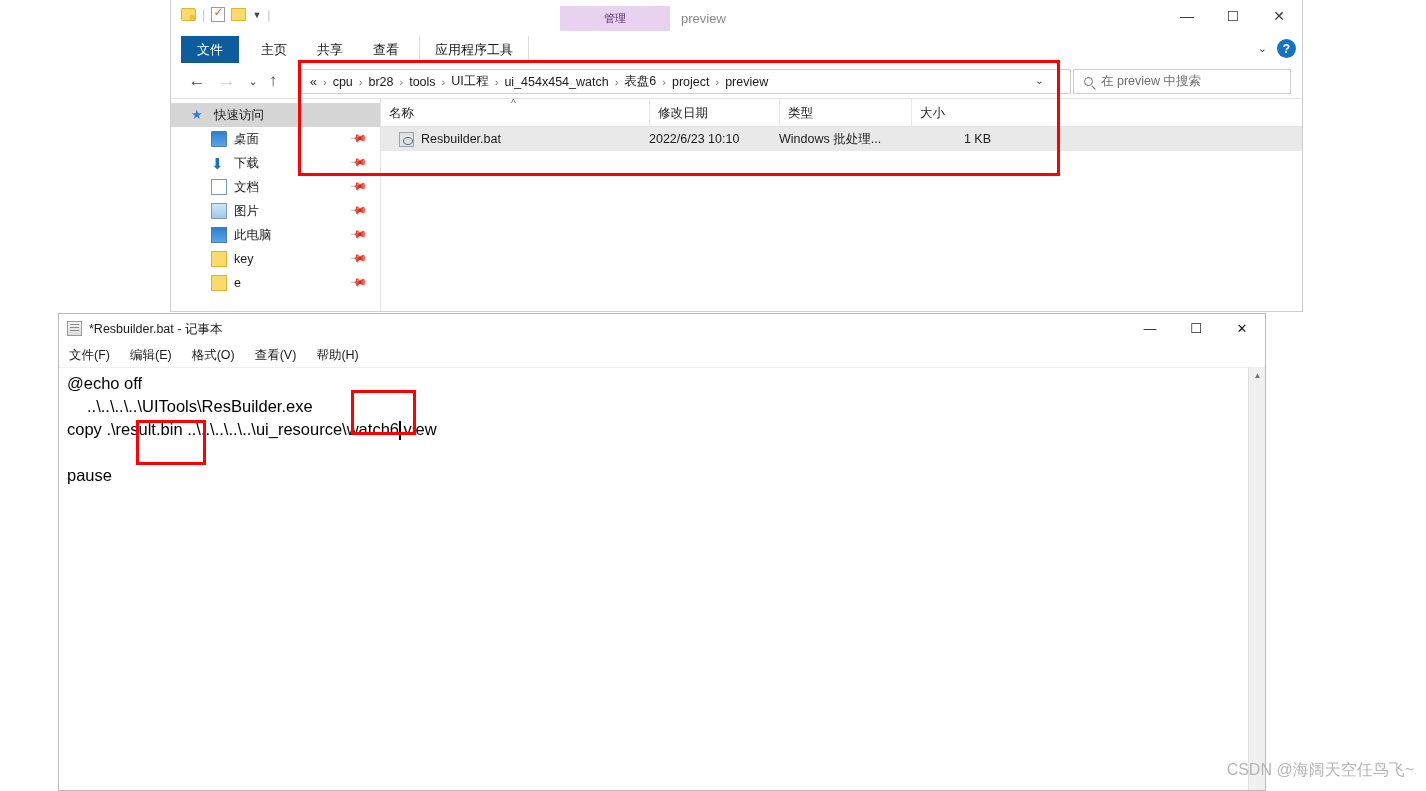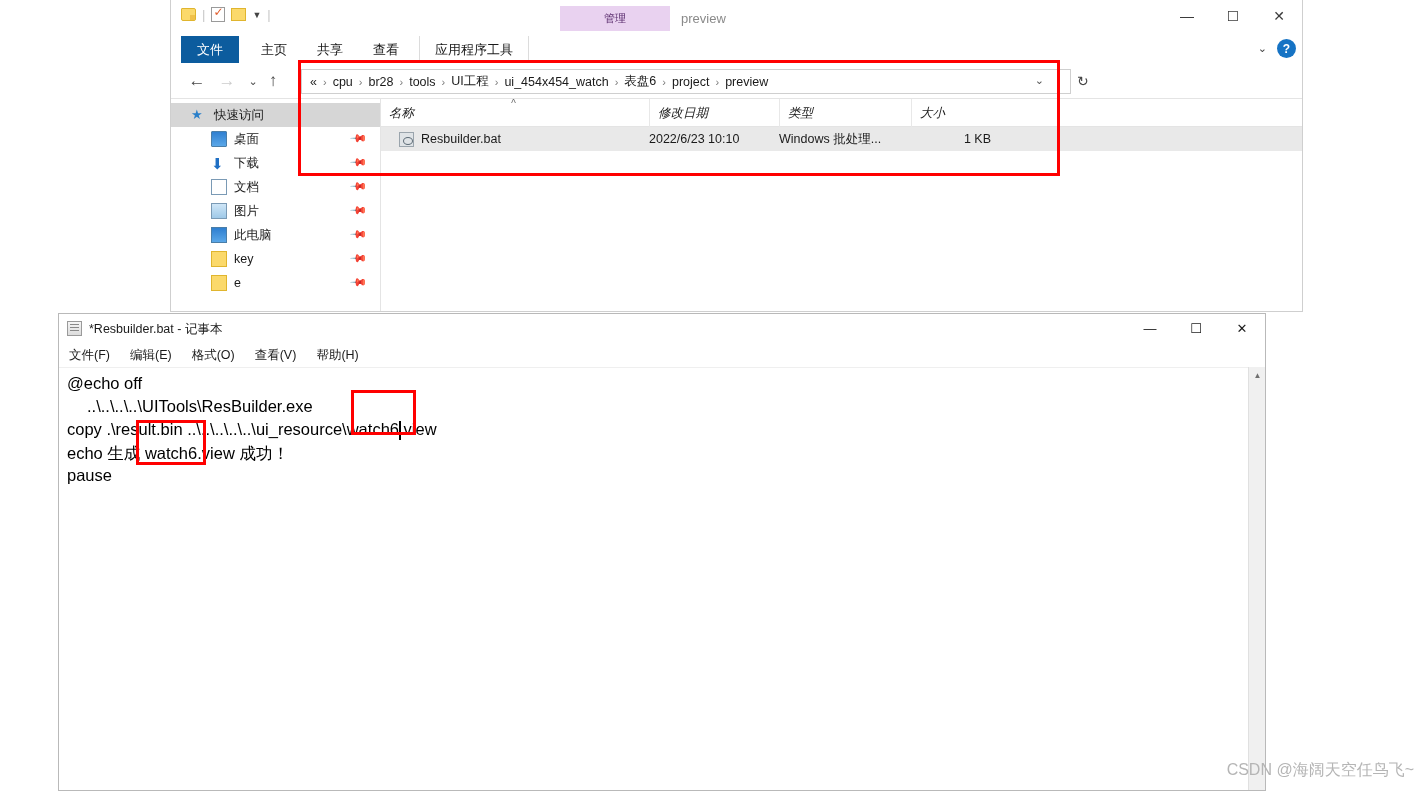--- a/index.html
+++ b/index.html
@@ -99,21 +99,21 @@
   .ico-star{ color:#2a7fc9; font-size:13px; }
   .ico-desktop{ background:linear-gradient(#2f7fd0,#5aa7e8); border:1px solid #4a7ea8; border-radius:1px;}
   .ico-down{ color:#1f6fc4; font-size:15px; }
   .ico-docs{ background:#fff;border:1px solid #7a9ab5; }
   .ico-pics{ background:linear-gradient(#cfe6f7,#9fc9e8); border:1px solid #7a9ab5;}
   .ico-pc{ background:linear-gradient(#2f7fd0,#5aa7e8); border:1px solid #4a7ea8;}
   .ico-fold{ background:#fbd96b;border:1px solid #e0b52e;}
   .pin { position:absolute; right:14px; top:5px; color:#8f8f8f; font-size:11px; transform:rotate(45deg); }
 
   .ex-filelist { flex:1; position:relative; background:#fff; }
-  .col-head { height:28px; border-bottom:1px solid #e4e4e4; position:relative; background:#fff;font-style:italic; }
+  .col-head { height:28px; border-bottom:1px solid #e4e4e4; position:relative; background:#fff; }
   .colh { position:absolute; top:0; height:28px; display:flex; align-items:center;
           font-size:12.5px; color:#1a1a1a; border-left:1px solid #e8e8e8; padding-left:8px; }
   .colh.first { border-left:none; }
   .sortmark { position:absolute; left:130px; top:-1px; font-size:10px; color:#666; }
   .file-row { height:24px; display:flex; align-items:center; background:#e9e9e9; font-size:12.5px; color:#1a1a1a; position:relative;}
   .frc { position:absolute; display:flex; align-items:center; }
   .ico-bat { width:15px;height:15px;background:#dfe3e6;border:1px solid #9aa4ac; position:relative; display:inline-block; margin-right:7px;}
   .ico-bat:after{content:"";position:absolute;left:3px;top:4px;width:8px;height:6px;
                  border:1.4px solid #5d6b76;border-radius:50%;}
 
@@ -224,20 +224,24 @@
         <span class="crumbsep">›</span>
         <span>表盘6</span>
         <span class="crumbsep">›</span>
         <span>project</span>
         <span class="crumbsep">›</span>
         <span>preview</span>
         <span class="addr-caret">⌄</span>
       </div>
       <div class="addr-refresh">↻</div>
 
+      <div class="searchbox">
+        <span class="mag"></span>
+        <span>在 preview 中搜索</span>
+      </div>
     </div>
 
     <div class="ex-body">
 
       <div class="ex-sidebar">
         <div class="nav-item qa">
           <span class="nav-ico ico-star">★</span>
           <span>快速访问</span>
         </div>
         <div class="nav-item child">
@@ -325,21 +329,20 @@
       <span class="np-menu-item">编辑(E)</span>
       <span class="np-menu-item">格式(O)</span>
       <span class="np-menu-item">查看(V)</span>
       <span class="np-menu-item">帮助(H)</span>
     </div>
 
     <div class="np-textarea">
       <div class="np-line" style="top:6px;">@echo off</div>
       <div class="np-line" style="top:29px;margin-left:20px;">..\..\..\..\UITools\ResBuilder.exe</div>
       <div class="np-line" style="top:52px;">copy .\result.bin ..\..\..\..\..\ui_resource\watch6.view</div>
-      <div class="np-line" style="top:75px;">echo 生成 watch6.view 成功！</div>
       <div class="np-line" style="top:98px;">pause</div>
       <div class="caret-bar" style="left:340px; top:53px; height:19px;"></div>
     </div>
 
     <div class="np-scrollbar">
       <div class="sb-arrow">▲</div>
     </div>
   </div>
 
   <div class="redbox" style="left:351px; top:390px; width:65px; height:45px;"></div>

